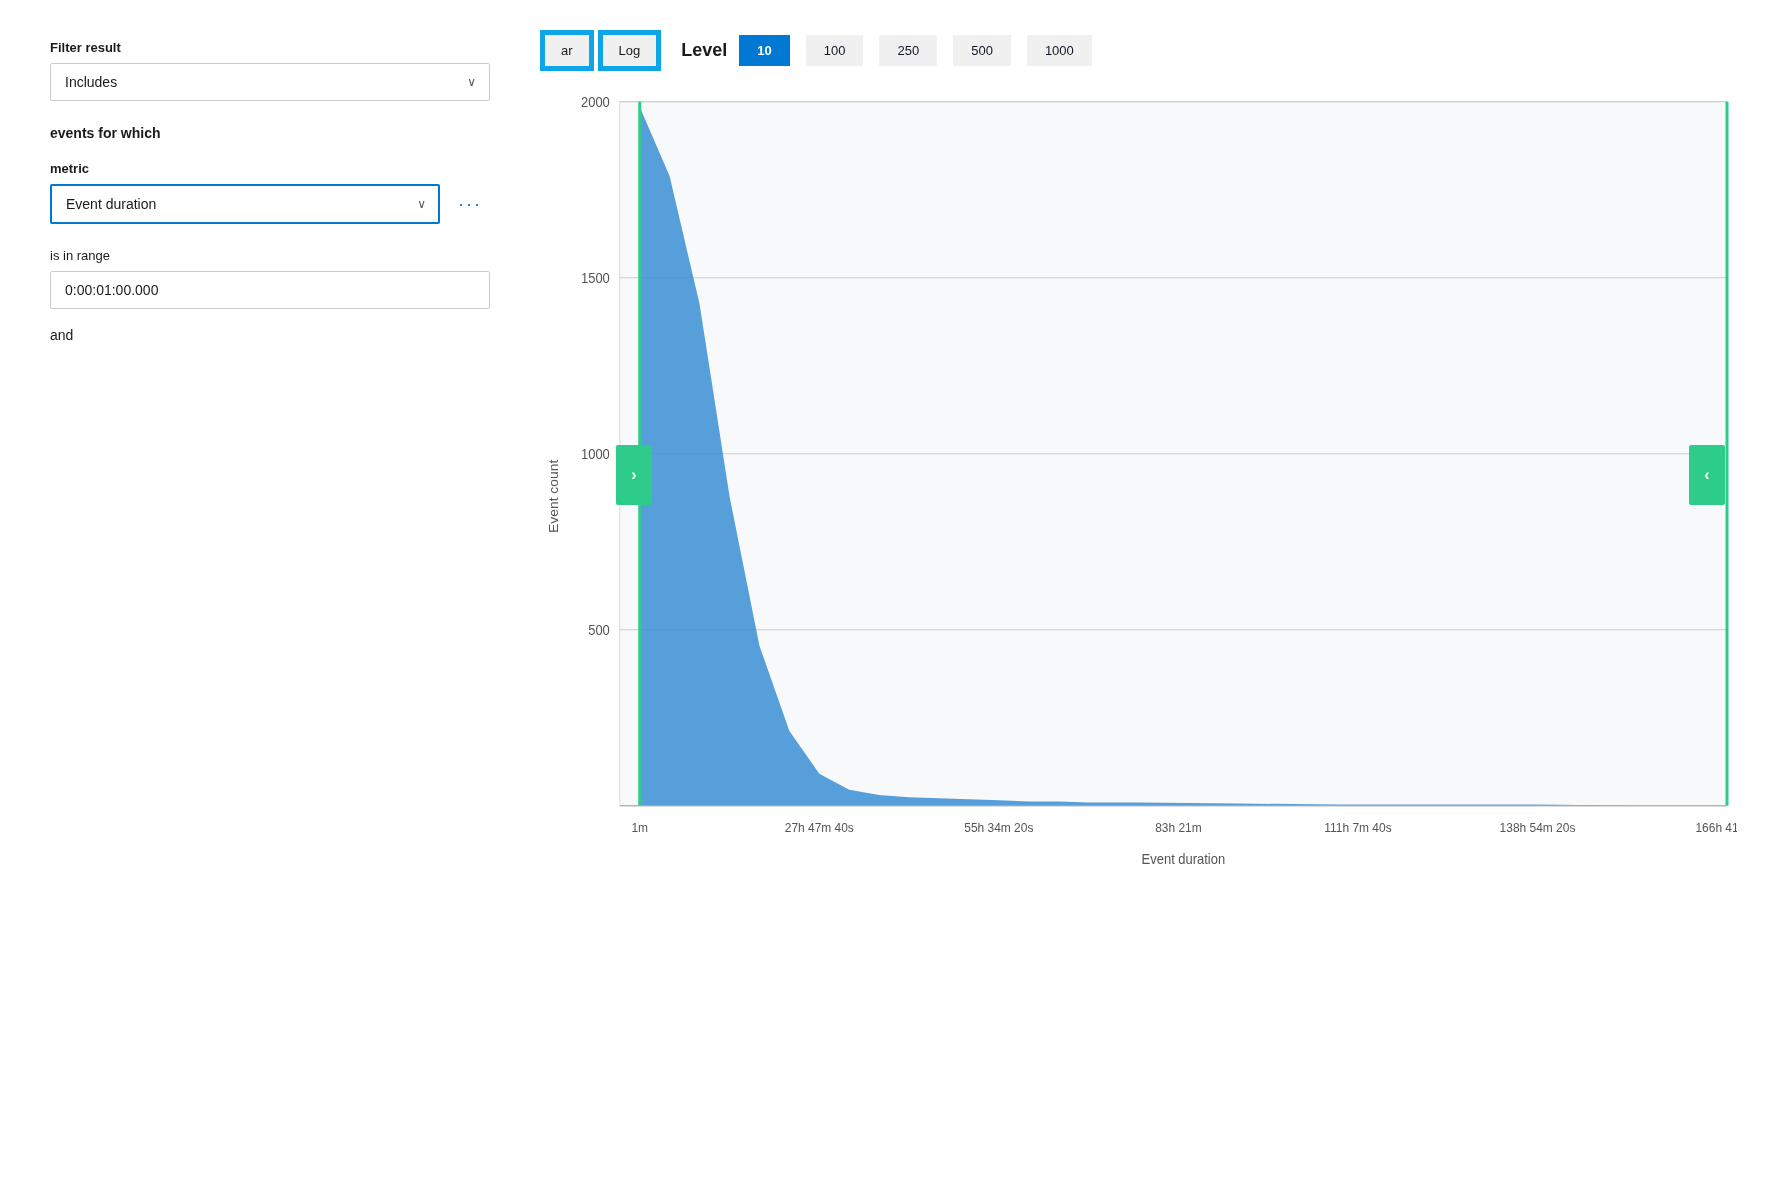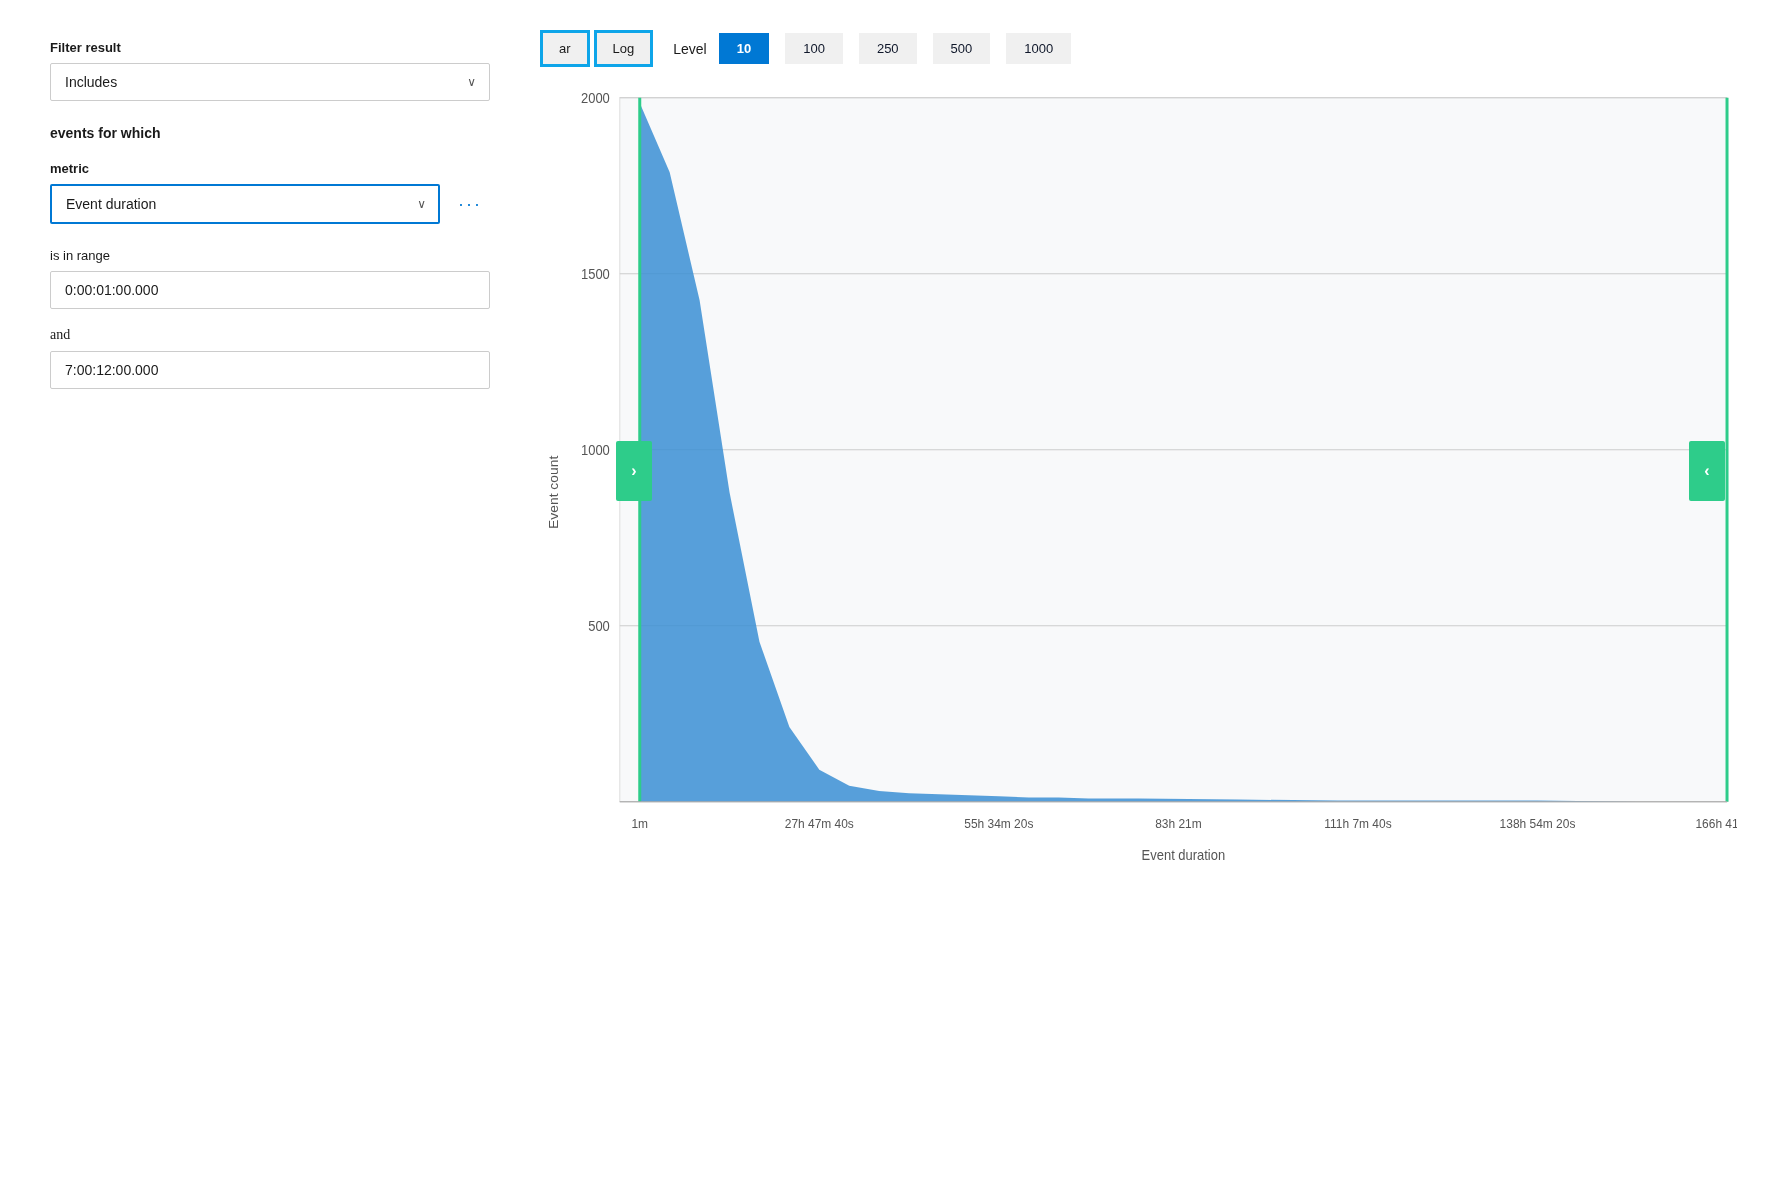--- a/index.html
+++ b/index.html
@@ -104,21 +104,20 @@
       border-radius: 2px;
       font-size: 14px;
       color: #1a1a1a;
       margin-bottom: 18px;
     }
     .and-label {
       font-size: 14px;
       font-weight: 400;
       margin-bottom: 8px;
       color: #1a1a1a;
-      font-family: Liberation Serif, serif;
     }
 
     
     .right-panel {
       flex: 1;
       padding: 10px 20px;
     }
 
     
     .tabs {
@@ -147,30 +146,30 @@
 
     
     .chart-controls {
       display: flex;
       align-items: center;
       gap: 4px;
       margin-bottom: 20px;
     }
     .ctrl-btn {
       padding: 8px 16px;
-      border: 3px solid #0ea5e9;
+      border: 5px solid #0ea5e9;
       background: #f0f0f0;
       font-size: 13px;
       cursor: pointer;
       color: #1a1a1a;
     }
     .level-label {
       margin-left: 16px;
-      font-size: 14px;
-      font-weight: 400;
+      font-size: 18px;
+      font-weight: 700;
       color: #1a1a1a;
     }
     .level-btns {
       display: flex;
       gap: 16px;
       margin-left: 8px;
     }
     .level-btn {
       padding: 8px 18px;
       border: none;
@@ -248,21 +247,20 @@
       </select>
       <span class="chevron-icon">∨</span>
     </div>
     <button class="ellipsis-btn">···</button>
   </div>
 
   <div class="range-label">is in range</div>
   <input class="text-input" type="text" value="0:00:01:00.000" style="">
 
   <div class="and-label">and</div>
-  <input class="text-input" type="text" value="7:00:12:00.000" style="">
 </div>
 
 <div class="right-panel">
 
 
   <div class="chart-controls">
     <button class="ctrl-btn">ar</button>
     <button class="ctrl-btn">Log</button>
     <span class="level-label">Level</span>
     <div class="level-btns">

